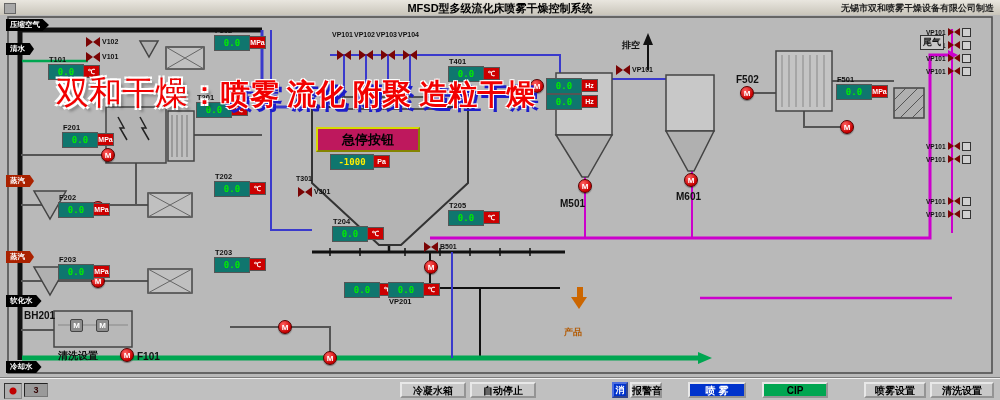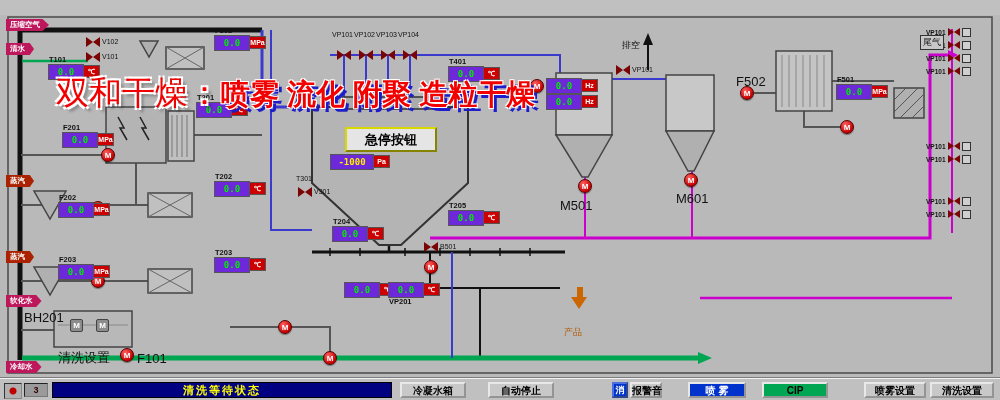--- a/index.html
+++ b/index.html
@@ -24,21 +24,21 @@
   .watermark{position:absolute;left:56px;top:56px;z-index:50;white-space:nowrap;pointer-events:none;}
   .wm-brand{font-size:33px;font-weight:normal;color:#f20000;
     text-shadow:2px 2px 0 #fff,-2px -2px 0 #fff,2px -2px 0 #fff,-2px 2px 0 #fff,4px 4px 3px rgba(0,0,0,.35);}
   .wm-slogan{font-size:29px;font-weight:bold;color:#f20000;
     text-shadow:1px 1px 0 #fff,-1px -1px 0 #fff,1px -1px 0 #fff,-1px 1px 0 #fff,4px 4px 0 #1d1dc9;}
 
   
   .disp{position:absolute;display:flex;align-items:center;height:13px;z-index:20;}
   .disp .tag{position:absolute;top:-10px;left:1px;font-size:7.5px;font-weight:bold;color:#111;white-space:nowrap;}
   .disp.tag-below .tag{top:14px;}
-  .disp .led{background:#6d28d9;color:#00ee00;font:bold 9px "DejaVu Sans Mono",monospace;
+  .disp .led{background:#0f766e;color:#00ee00;font:bold 9px "DejaVu Sans Mono",monospace;
     width:36px;height:16px;display:flex;align-items:center;justify-content:center;border:1px solid #555;box-sizing:border-box;}
   .disp .unit{background:#c00;color:#fff;font-size:7px;font-weight:bold;height:13px;min-width:16px;
     display:flex;align-items:center;justify-content:center;border:1px solid #555;border-left:none;box-sizing:border-box;}
   .disp.yellow .led{color:#ffee00;width:44px;}
 
   
   .pump{position:absolute;width:14px;height:14px;border-radius:50%;
     background:radial-gradient(circle at 35% 30%,#ff6060,#c80000 70%);
     border:1px solid #550000;color:#fff;font-size:8px;font-weight:bold;
     display:flex;align-items:center;justify-content:center;z-index:15;box-shadow:0 1px 1px rgba(0,0,0,.4);box-sizing:border-box;}
@@ -51,37 +51,37 @@
     border-top:5px solid transparent;border-bottom:5px solid transparent;}
   .valve::before{left:0;border-left:7px solid #7a0404;}
   .valve::after{right:0;border-right:7px solid #7a0404;}
   .bowtie{position:relative;width:12px;height:9px;display:inline-block;}
   .bowtie::before,.bowtie::after{content:"";position:absolute;top:0;width:0;height:0;
     border-top:4.5px solid transparent;border-bottom:4.5px solid transparent;}
   .bowtie::before{left:0;border-left:6px solid #7a0404;}
   .bowtie::after{right:0;border-right:6px solid #7a0404;}
   .sq{width:9px;height:9px;border:1px solid #333;background:#cfcfcf;display:inline-block;box-sizing:border-box;}
 
-  .vlabel,.lbl{position:absolute;font-size:7px;font-weight:normal;color:#111;white-space:nowrap;z-index:16;}
-  .lbl{font-size:13px;}
+  .vlabel,.lbl{position:absolute;font-size:7px;font-weight:bold;color:#111;white-space:nowrap;z-index:16;}
+  .lbl{font-size:10px;}
   .lbl-flow{font-size:9px;}
   .lbl-product{color:#b35900;margin-top:15px;}
   .lbl-boxed{border:1px solid #333;background:#c8c8c8;padding:0 2px;}
   .rc-item{position:absolute;display:flex;align-items:center;gap:2px;z-index:16;}
   .rc-item .vlabel-inline{font-size:6.5px;font-weight:bold;color:#111;white-space:nowrap;}
 
   
   .inlet{position:absolute;height:12px;display:inline-flex;align-items:center;
     padding:0 9px 0 4px;color:#fff;font-size:7.5px;font-weight:bold;white-space:nowrap;z-index:14;
     clip-path:polygon(0 0,85% 0,100% 50%,85% 100%,0 100%);}
-  .inlet-green{background:#be185d;}
+  .inlet-green{background:#000000;}
   .inlet-red{background:#aa2200;}
 
   
-  .estop{position:absolute;left:345px;top:112px;width:92px;height:25px;background:#e5e5e5;
+  .estop{position:absolute;left:316px;top:112px;width:104px;height:25px;background:#be185d;
     border:2px outset #d8d800;color:#000;font-size:13px;font-weight:bold;
     display:flex;align-items:center;justify-content:center;z-index:25;font-family:inherit;cursor:pointer;}
 
   
   .bottombar{position:absolute;top:378px;left:0;width:1000px;height:22px;background:#c0c0c0;
     border-top:1px solid #f2f2f2;box-shadow:0 -1px 0 #7d7d7d;}
   .lamp{position:absolute;left:4px;top:4px;width:16px;height:14px;border:1px inset #888;
     background:radial-gradient(circle,#c00000 0 3px,#b0b0b0 4px);}
   .mini-display{position:absolute;left:24px;top:4px;width:24px;height:14px;border:1px inset #777;
     background:#9a9a9a;color:#330000;font-size:9px;font-weight:bold;display:flex;align-items:center;justify-content:center;box-sizing:border-box;}
@@ -96,20 +96,25 @@
   .btn-green{background:#00a651;color:#000;width:66px;}
   .mute-chip{position:absolute;left:612px;top:3px;width:16px;height:16px;background:#0033cc;
     border:2px outset #4d6ee0;color:#fff;font-size:9px;font-weight:bold;
     display:flex;align-items:center;justify-content:center;box-sizing:border-box;cursor:pointer;}
 </style>
 </head>
 <body>
 
 <div class="screen">
 
+  <div class="titlebar">
+    <span class="title-icon"></span>
+    <span class="title-text">MFSD型多级流化床喷雾干燥控制系统</span>
+    <span class="maker-text">无锡市双和喷雾干燥设备有限公司制造</span>
+  </div>
 
   <div class="canvas">
 
     <svg class="piping" width="1000" height="363" viewBox="0 0 1000 363">
       <rect x="8" y="2" width="984" height="356" fill="none" stroke="#4a4a4a" stroke-width="1.5"></rect>
 
       <path d="M20,15 H262" stroke="#111" stroke-width="5" fill="none"></path>
       <path d="M20,13 V345" stroke="#111" stroke-width="5" fill="none"></path>
       <path d="M312,237 H565" stroke="#111" stroke-width="3" fill="none"></path>
       <path d="M389,230 V237" stroke="#111" stroke-width="2.5" fill="none"></path>
@@ -394,25 +399,22 @@
     <span class="lbl" style="left:736px;top:59px">F502</span>
     <span class="lbl" style="left:137px;top:336px">F101</span>
     <span class="lbl" style="left:24px;top:295px">BH201</span>
     <span class="lbl" style="left:58px;top:334px">清洗设置</span>
 
   </div>
 
   <div class="bottombar">
     <div class="lamp"></div>
     <div class="mini-display">3</div>
-    <div class="statusbar">
-      <span>清洗等待状态</span>
-    </div>
     <button class="btn" style="left:400px">冷凝水箱</button>
-    <button class="btn" style="left:488px">自动停止</button>
+    <button class="btn" style="left:470px">自动停止</button>
     <div class="mute-chip">消</div>
     <button class="btn btn-sm" style="left:630px">报警音</button>
     <button class="btn btn-blue" style="left:688px">喷 雾</button>
     <button class="btn btn-green" style="left:762px">CIP</button>
     <button class="btn" style="left:864px;width:62px">喷雾设置</button>
     <button class="btn" style="left:930px;width:64px">清洗设置</button>
   </div>
 
 </div>
 

